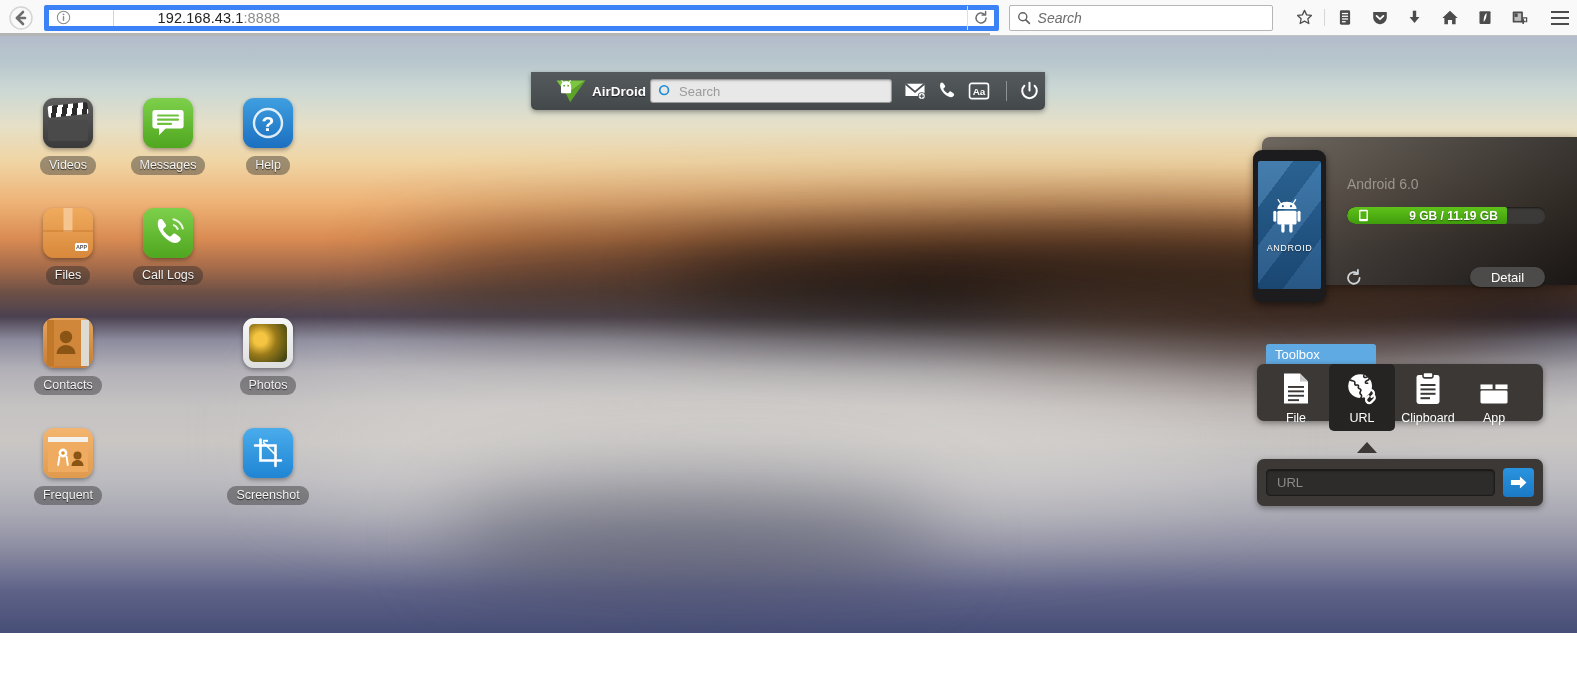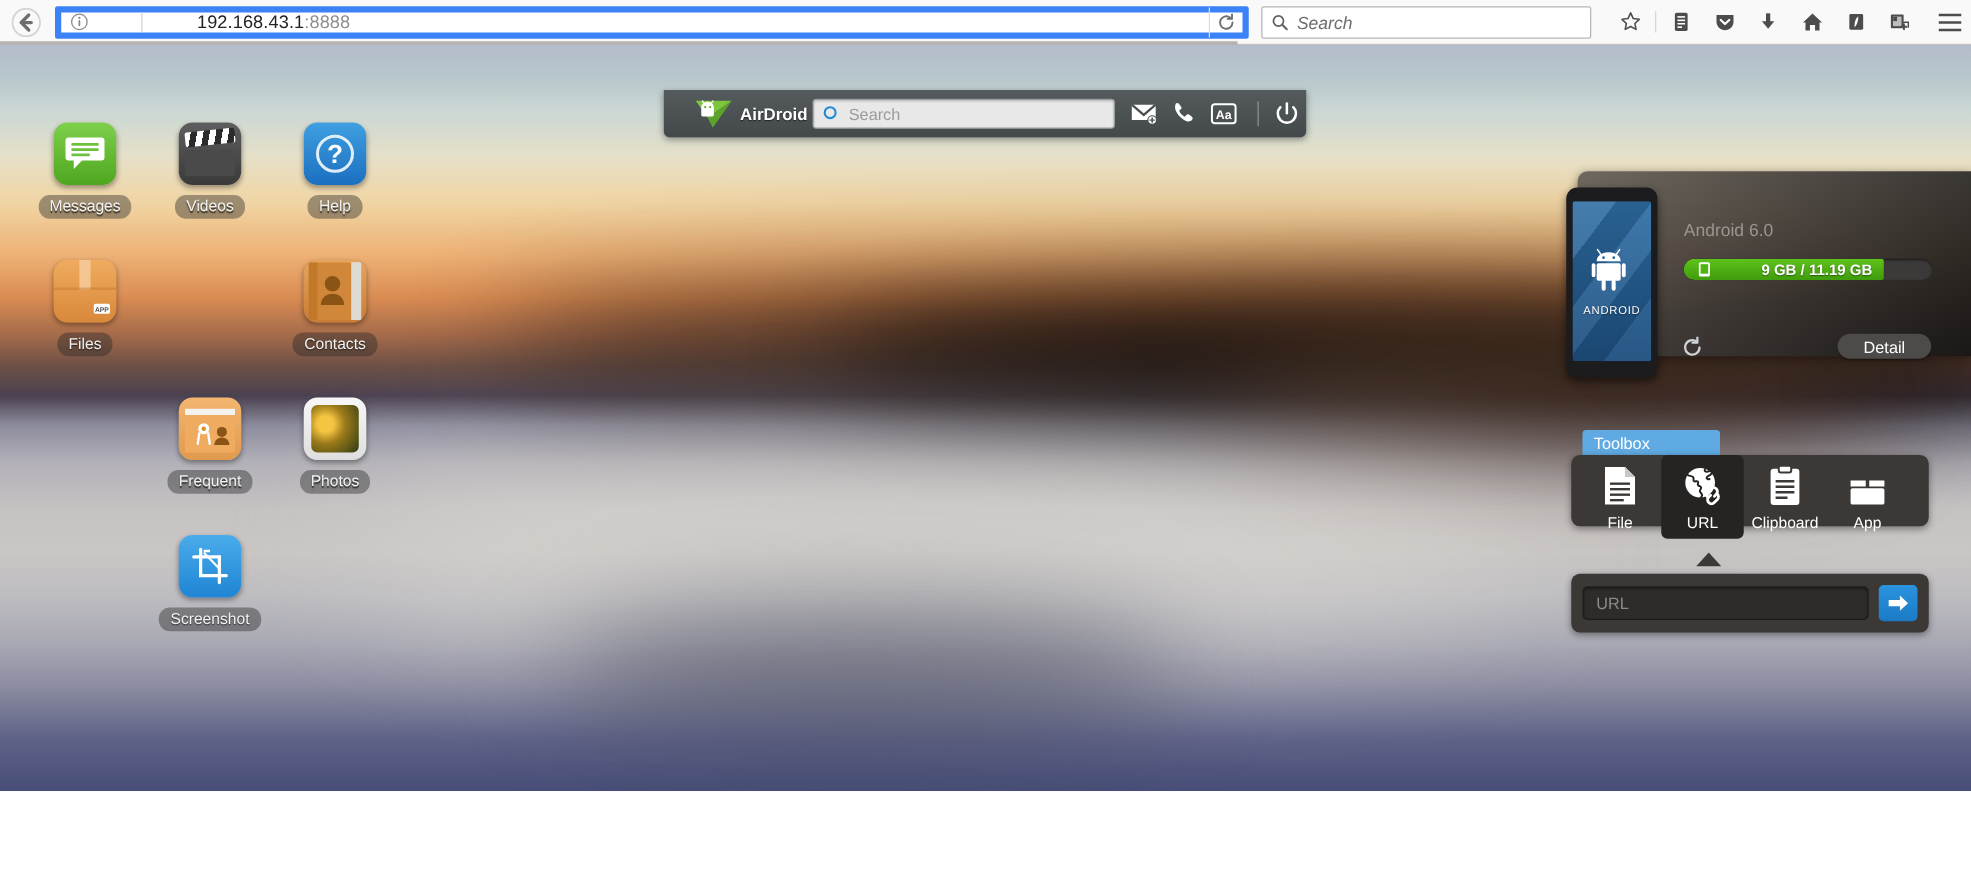--- a/index.html
+++ b/index.html
@@ -401,40 +401,40 @@
     <div class="blob-dark-band"></div>
     <div class="blob-dark-band2"></div>
     <div class="blob-brown"></div>
     <div class="blob-mist"></div>
     <div class="blob-shadow"></div>
   </div>
 
   <div class="app-grid">
 
     <div class="app-tile">
+      <div class="app-ico ic-videos">
+        <div class="clap-body"></div>
+        <div class="clap-top"></div>
+      </div>
+      <span class="app-label">Videos</span>
+    </div>
+
+    <div class="app-tile">
       <div class="app-ico ic-messages">
         <svg width="34" height="30" viewBox="0 0 34 30">
           <path d="M4 2h26a2.6 2.6 0 0 1 2.6 2.6v13.2A2.6 2.6 0 0 1 30 20.4H14.6L8 27.2V20.4H4A2.6 2.6 0 0 1 1.4 17.8V4.6A2.6 2.6 0 0 1 4 2z" fill="#fff"></path>
           <rect x="6" y="6.4" width="22" height="2.1" rx="1" fill="#6dc13c"></rect>
           <rect x="6" y="10.6" width="22" height="2.1" rx="1" fill="#6dc13c"></rect>
           <rect x="6" y="14.8" width="15" height="2.1" rx="1" fill="#6dc13c"></rect>
         </svg>
       </div>
       <span class="app-label">Messages</span>
     </div>
 
     <div class="app-tile">
-      <div class="app-ico ic-videos">
-        <div class="clap-body"></div>
-        <div class="clap-top"></div>
-      </div>
-      <span class="app-label">Videos</span>
-    </div>
-
-    <div class="app-tile">
       <div class="app-ico ic-help">
         <svg width="36" height="36" viewBox="0 0 36 36">
           <circle cx="18" cy="18" r="14" fill="none" stroke="#ffffff" stroke-width="2.4" opacity=".85"></circle>
           <text x="18" y="25.5" text-anchor="middle" font-family="Liberation Sans, sans-serif" font-size="21" font-weight="bold" fill="#ffffff">?</text>
         </svg>
       </div>
       <span class="app-label">Help</span>
     </div>
 
     <div class="app-tile">
@@ -442,60 +442,70 @@
         <svg width="50" height="50" viewBox="0 0 50 50">
           <rect x="20.5" y="0" width="9" height="24" fill="#f7cb9b" opacity=".85"></rect>
           <rect x="0" y="22" width="50" height="2" fill="#c87b2d" opacity=".5"></rect>
           <rect x="32" y="35" width="13" height="8" rx="1.5" fill="#fdfdfd"></rect>
           <text x="38.5" y="41.4" text-anchor="middle" font-family="Liberation Sans, sans-serif" font-size="5.4" font-weight="bold" fill="#555">APP</text>
         </svg>
       </div>
       <span class="app-label">Files</span>
     </div>
 
+    <div class="app-tile">
+      <div class="app-ico ic-calllogs">
+        <svg width="36" height="34" viewBox="0 0 36 34">
+          <path d="M8.5 4c1.6-1.6 3.4-1.1 4.4.3l2.6 3.7c.9 1.3.6 2.3-.4 3.2l-1.6 1.4c-.5.5-.5 1 0 1.9 1 1.9 3.5 4.5 5.6 5.7.9.5 1.5.5 2-.1l1.4-1.6c.9-1 1.9-1.2 3.2-.4l3.7 2.6c1.4 1 1.9 2.8.3 4.4-2.8 2.8-6.4 2.3-10.7-.4-3.3-2.1-6.4-5.2-8.5-8.5C7.8 12 7 8.2 8.5 4z" fill="#fff"></path>
+          <path d="M23.5 3.2a13 13 0 0 1 9.3 9.3" fill="none" stroke="#fff" stroke-width="2.1" stroke-linecap="round" opacity=".85"></path>
+          <path d="M23.8 9.1a7.2 7.2 0 0 1 3.9 3.9" fill="none" stroke="#fff" stroke-width="2.1" stroke-linecap="round" opacity=".85"></path>
+        </svg>
+      </div>
+      <span class="app-label">Call Logs</span>
+    </div>
 
     <div></div>
 
 
     <div class="app-tile">
       <div class="app-ico ic-contacts">
         <svg width="50" height="50" viewBox="0 0 50 50">
           <rect x="36" y="2" width="9" height="46" fill="#f2efe8"></rect>
           <rect x="38" y="2" width="8" height="46" fill="#dedbd2"></rect>
           <rect x="4" y="2" width="34" height="46" fill="#d1873a"></rect>
           <rect x="4" y="2" width="7" height="46" fill="#b9701f" opacity=".65"></rect>
           <circle cx="23" cy="19" r="6.2" fill="#8a5415"></circle>
           <path d="M13.6 36c0-5.6 4.2-9.1 9.4-9.1s9.4 3.5 9.4 9.1z" fill="#8a5415"></path>
         </svg>
       </div>
       <span class="app-label">Contacts</span>
     </div>
 
     <div></div>
+
+    <div class="app-tile">
+      <div class="app-ico ic-photos">
+        <div class="photos-inner"></div>
+      </div>
+      <span class="app-label">Photos</span>
+    </div>
 
     <div class="app-tile">
       <div class="app-ico ic-frequent">
         <svg width="50" height="50" viewBox="0 0 50 50">
           <path d="M5 9h40v8H5z" fill="#f4f2ec"></path>
           <path d="M5 14h40v30H5z" fill="#efab5f"></path>
           <circle cx="20" cy="25" r="4.4" fill="#fff"></circle>
           <circle cx="20" cy="25" r="1.8" fill="#d8912f"></circle>
           <path d="M16.4 28.8 L15.2 37 M23.6 28.8 L24.8 37" stroke="#fff" stroke-width="1.9" stroke-linecap="round"></path>
           <circle cx="34.5" cy="27.5" r="4" fill="#8a5415"></circle>
           <path d="M28.5 38c0-3.7 2.7-6 6-6s6 2.3 6 6z" fill="#8a5415"></path>
         </svg>
       </div>
       <span class="app-label">Frequent</span>
-    </div>
-
-    <div class="app-tile">
-      <div class="app-ico ic-photos">
-        <div class="photos-inner"></div>
-      </div>
-      <span class="app-label">Photos</span>
     </div>
 
     <div></div>
 
 
     <div class="app-tile">
       <div class="app-ico ic-screenshot">
         <svg width="32" height="32" viewBox="0 0 32 32">
           <path d="M8.5 2.5 V23.5 H29" fill="none" stroke="#fff" stroke-width="2.6" stroke-linecap="round"></path>
           <path d="M3 8.5 H23.5 V29" fill="none" stroke="#fff" stroke-width="2.6" stroke-linecap="round"></path>

